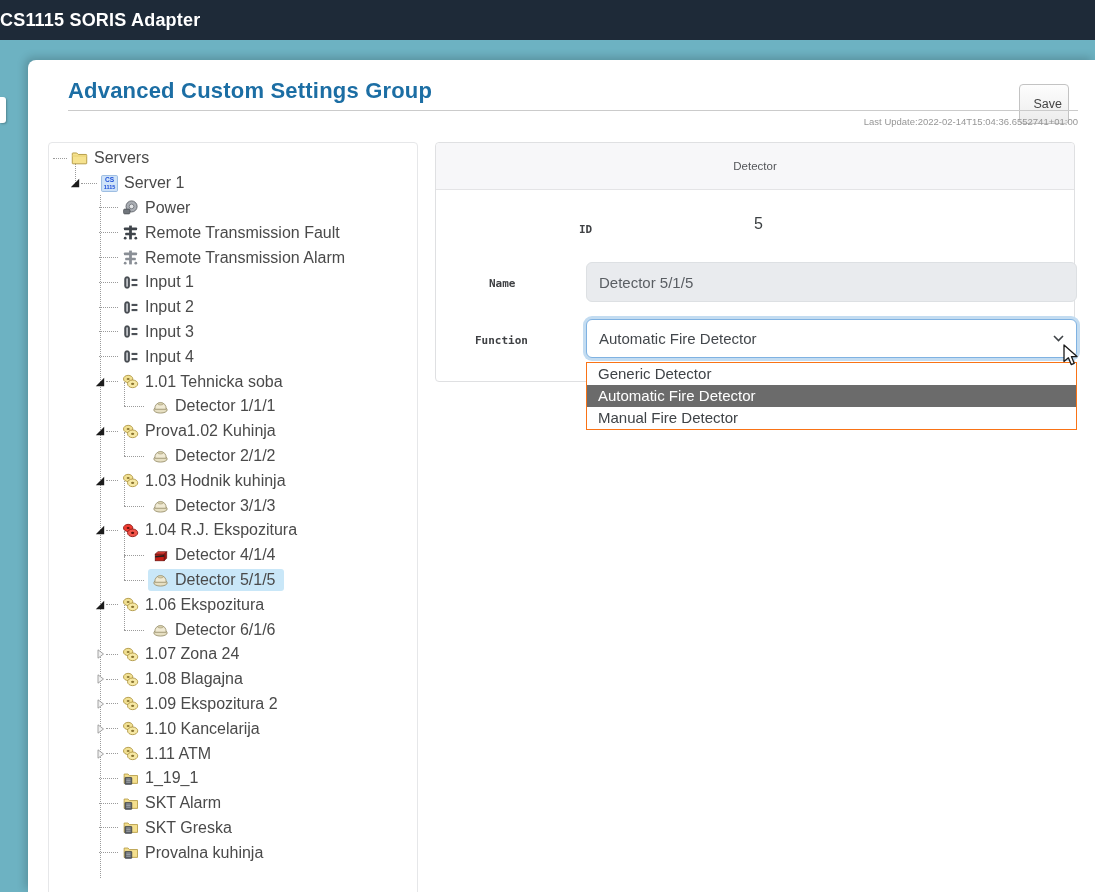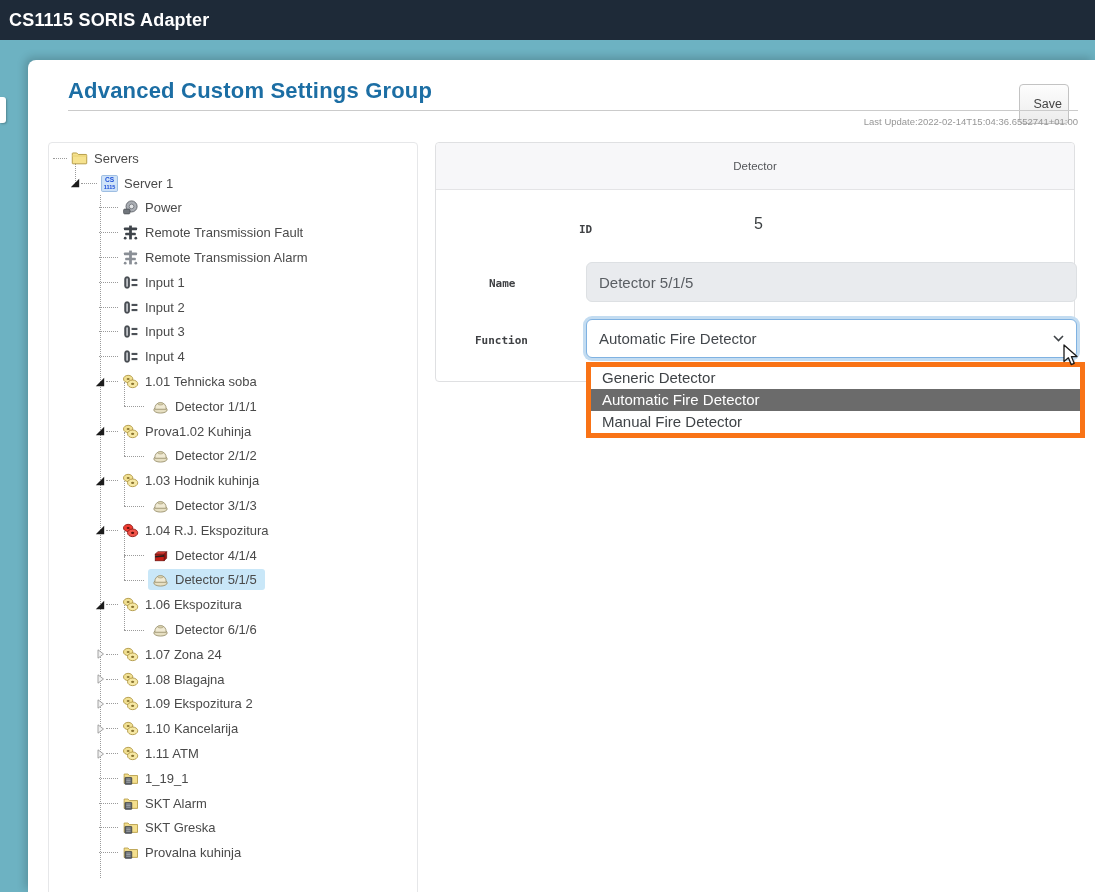--- a/index.html
+++ b/index.html
@@ -1,21 +1,21 @@
 <!DOCTYPE html>
 <html style="--c-topbar_bg: #1e2a38; --c-frame_teal: #6db2c2; --c-heading_blue: #1c6ea4; --c-tree_selected_bg: #c9e7f8; --c-select_focus_border: #7fb2e2; --c-select_focus_ring: #c3dcf1; --c-dropdown_selected_bg: #6b6b6b; --c-alarm_red: #c81e16;"><head>
 <meta charset="utf-8">
 <style>
   html,body{margin:0;padding:0;}
   body{font-family:"Liberation Sans",sans-serif;overflow:hidden;}
   .stage{position:relative;width:1095px;height:892px;background:var(--c-frame_teal,#6db2c2);overflow:hidden;}
 
   
   .topbar{position:absolute;left:0;top:0;width:100%;height:40px;background:var(--c-topbar_bg,#1e2a38);
-    display:flex;align-items:center;padding-left:9px;box-sizing:border-box;}
+    display:flex;align-items:center;box-sizing:border-box;}
   .topbar span{color:#fff;font-size:18px;font-weight:700;letter-spacing:.2px;}
 
   .left-tab{position:absolute;left:0;top:97px;width:6px;height:26px;background:#fff;border-radius:0 3px 3px 0;
     box-shadow:1px 1px 2px rgba(0,0,0,.25);}
 
   
   .card{position:absolute;left:28px;top:60px;right:0;bottom:0;background:#fff;border-radius:8px 0 0 0;
     box-shadow:-3px -3px 8px rgba(0,0,0,.18);}
 
   .page-title{position:absolute;left:68px;top:78px;margin:0;font-size:22px;font-weight:600;
@@ -25,21 +25,21 @@
   .head-rule{position:absolute;left:68px;right:17px;top:110px;border-top:1px solid #cbcbcb;height:0;}
   .last-update{position:absolute;right:17px;top:116px;font-size:9.5px;color:#969696;}
 
   
   .tree-panel{position:absolute;left:48px;top:142px;width:370px;height:756px;border:1px solid #e6e7e9;
     border-radius:4px;background:#fff;box-sizing:border-box;overflow:hidden;}
   .tree{position:relative;padding-top:3px;height:100%;}
   .trunk{position:absolute;width:0;border-left:1px dotted #9b9b9b;}
   .trunk-root{left:26px;top:20px;height:20px;}
   .trunk-main{left:51px;top:52px;height:683px;}
-  .trow{display:flex;align-items:center;height:24.8px;font-size:13px;color:#4a4a4a;white-space:nowrap;position:relative;}
+  .trow{display:flex;align-items:center;height:24.8px;font-size:16px;color:#4a4a4a;white-space:nowrap;position:relative;}
   .trow.l0{padding-left:4px;}
   .trow.l1{padding-left:20px;}
   .trow.l2{padding-left:45px;}
   .trow.l2.noarrow{padding-left:50px;}
   .trow.l3{padding-left:75px;}
   .arrow{width:12px;height:12px;flex:none;}
   .conn{height:0;border-top:1px dotted #9b9b9b;flex:none;align-self:center;}
   .elbow{width:24px;height:100%;position:relative;flex:none;}
   .elbow::before{content:"";position:absolute;left:0;top:-12px;height:calc(50% + 12px);border-left:1px dotted #9b9b9b;}
   .elbow::after{content:"";position:absolute;left:0;right:4px;top:50%;border-top:1px dotted #9b9b9b;}
@@ -56,21 +56,21 @@
   .id-label{left:143px;top:80px;}
   .name-label{left:53px;top:134px;}
   .fn-label{left:39px;top:191px;}
   .id-value{position:absolute;left:318px;top:72px;font-size:16px;color:#3c4043;}
   .text-input{position:absolute;left:150px;top:119px;width:491px;height:40px;background:#e9ebee;border:1px solid #dde0e3;
     border-radius:6px;display:flex;align-items:center;padding-left:12px;font-size:15px;color:#5a5e63;box-sizing:border-box;}
   .select{position:absolute;left:150px;top:176px;width:491px;height:39px;background:#fff;
     border:1px solid var(--c-select_focus_border,#7fb2e2);border-radius:6px;
     box-shadow:0 0 0 3px var(--c-select_focus_ring,#c3dcf1);display:flex;align-items:center;justify-content:space-between;
     padding:0 12px;font-size:15px;color:#43474c;box-sizing:border-box;}
-  .dropdown{position:absolute;left:150px;top:219px;width:489px;background:#fff;border:5px solid #f97316;z-index:5;}
+  .dropdown{position:absolute;left:150px;top:219px;width:489px;background:#fff;border:1px solid #f97316;z-index:5;}
   .dd-item{height:22px;line-height:22px;padding-left:11px;font-size:15px;color:#3f4347;}
   .dd-item.selected{background:var(--c-dropdown_selected_bg,#6b6b6b);color:#fff;}
 
   .cursor{position:absolute;left:1062px;top:344px;z-index:9;}
   .defs{position:absolute;width:0;height:0;overflow:hidden;}
 </style>
 </head>
 <body>
 
 <svg class="defs" aria-hidden="true">

